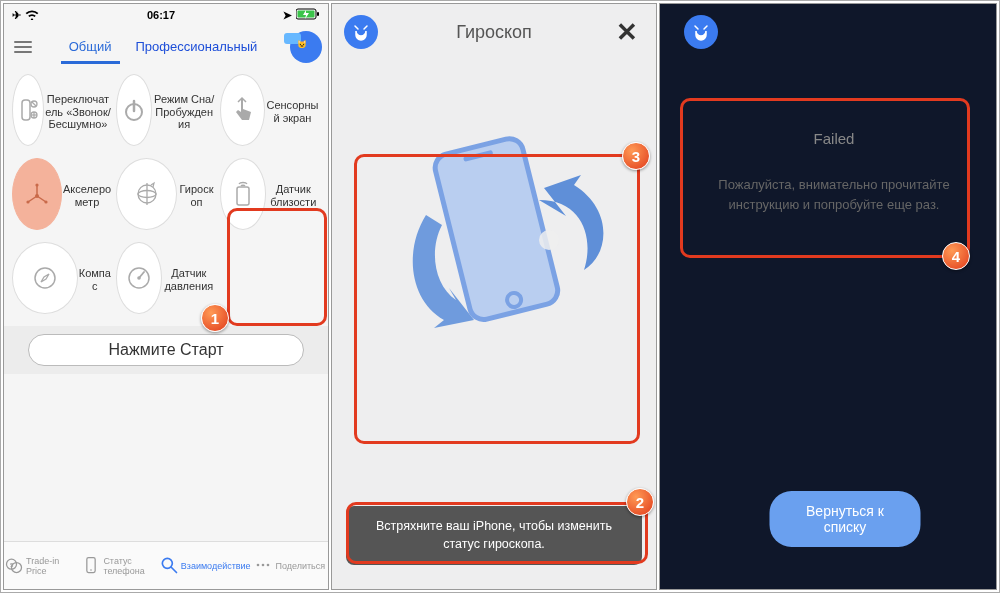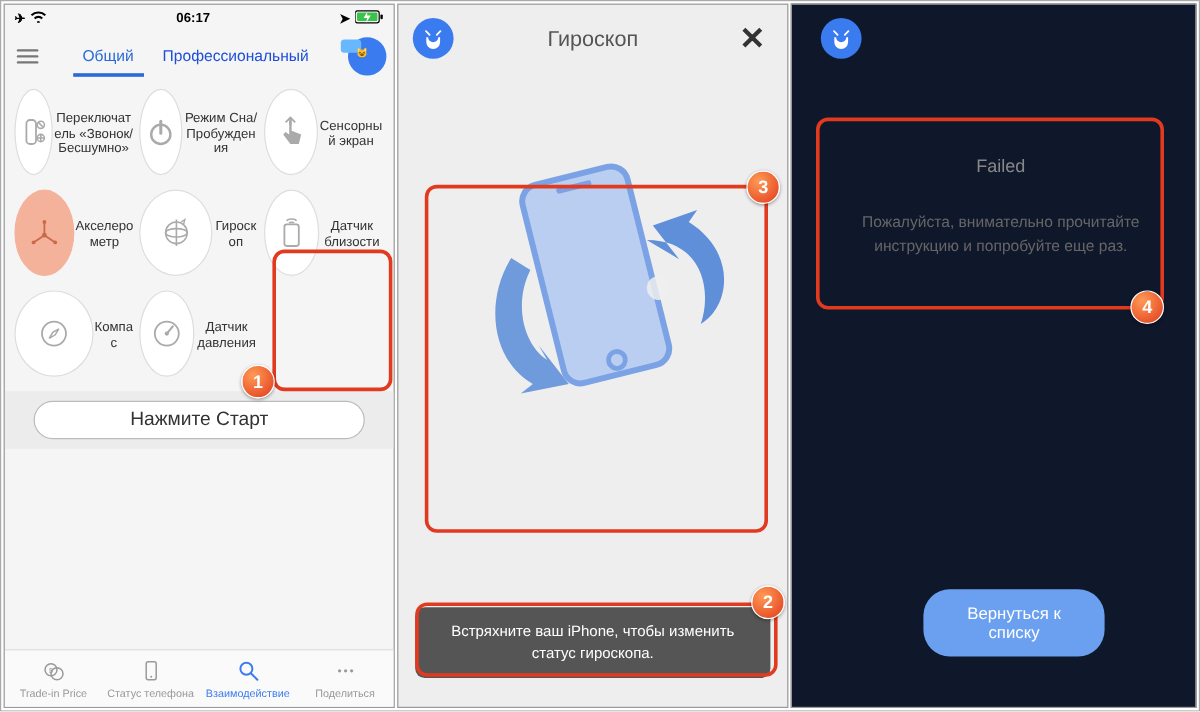--- a/index.html
+++ b/index.html
@@ -20,21 +20,21 @@
   .pro-badge::before { content:""; position:absolute; top:2px; left:-6px; width:17px; height:11px; background:#67b8ff; border-radius:3px; }
   .pro-badge span { position:relative; z-index:2; font-weight:600; margin-left:-8px; margin-top:-6px; font-size:8px;}
   .grid { display:grid; grid-template-columns: repeat(3,1fr); padding:4px 6px 2px; }
   .test-item { display:flex; align-items:center; text-align:center; padding:2px 2px 6px; }
   .circle { width:72px; height:72px; border-radius:50%; border:1.5px solid #ddd; background:#fff; display:flex; align-items:center; justify-content:center; margin-bottom:4px; }
   .circle.filled { background:#f4b29b; border-color:#f4b29b; }
   .test-label { font-size:11px; color:#333; line-height:1.15; word-break:break-word; max-width:100px; }
   .start-wrap { padding:8px 24px; background:#ececec; }
   .start-btn { width:100%; height:32px; border-radius:23px; border:1.5px solid #bbb; background:#fff; font-size:16px; color:#333; font-weight:500; }
   .bottom-tabs { position:absolute; bottom:0; left:0; right:0; height:48px; background:#fafafa; border-top:1px solid #ddd; display:flex; }
-  .btab { flex:1; display:flex; flex-direction:column; align-items:center; justify-content:center; gap:2px; font-size:9px; color:#999; }
+  .btab { flex:1; display:flex; flex-direction:row; align-items:center; justify-content:center; gap:2px; font-size:9px; color:#999; }
   .btab.active { color:#3b7bf0; }
   .btab svg { width:20px; height:20px; }
   
   .annotation { position:absolute; border:3px solid #e23a1f; border-radius:10px; pointer-events:none; }
   .ann-num { position:absolute; width:28px; height:28px; border-radius:50%; background: radial-gradient(circle at 35% 30%, #ff9a55, #e03a1b); color:#fff; font-weight:700; font-size:15px; display:flex; align-items:center; justify-content:center; border:1px solid #fff; box-shadow:0 1px 3px rgba(0,0,0,.4); pointer-events:none; }
   
   .p2-header { height:56px; display:flex; align-items:center; justify-content:space-between; padding:0 12px; }
   .round-btn { width:34px; height:34px; border-radius:50%; background:#3b7bf0; display:flex; align-items:center; justify-content:center; color:#fff; }
   .p2-title { font-size:18px; color:#555; font-weight:500; }
   .close-x { font-size:26px; color:#333; font-weight:700; width:34px; text-align:center; }

